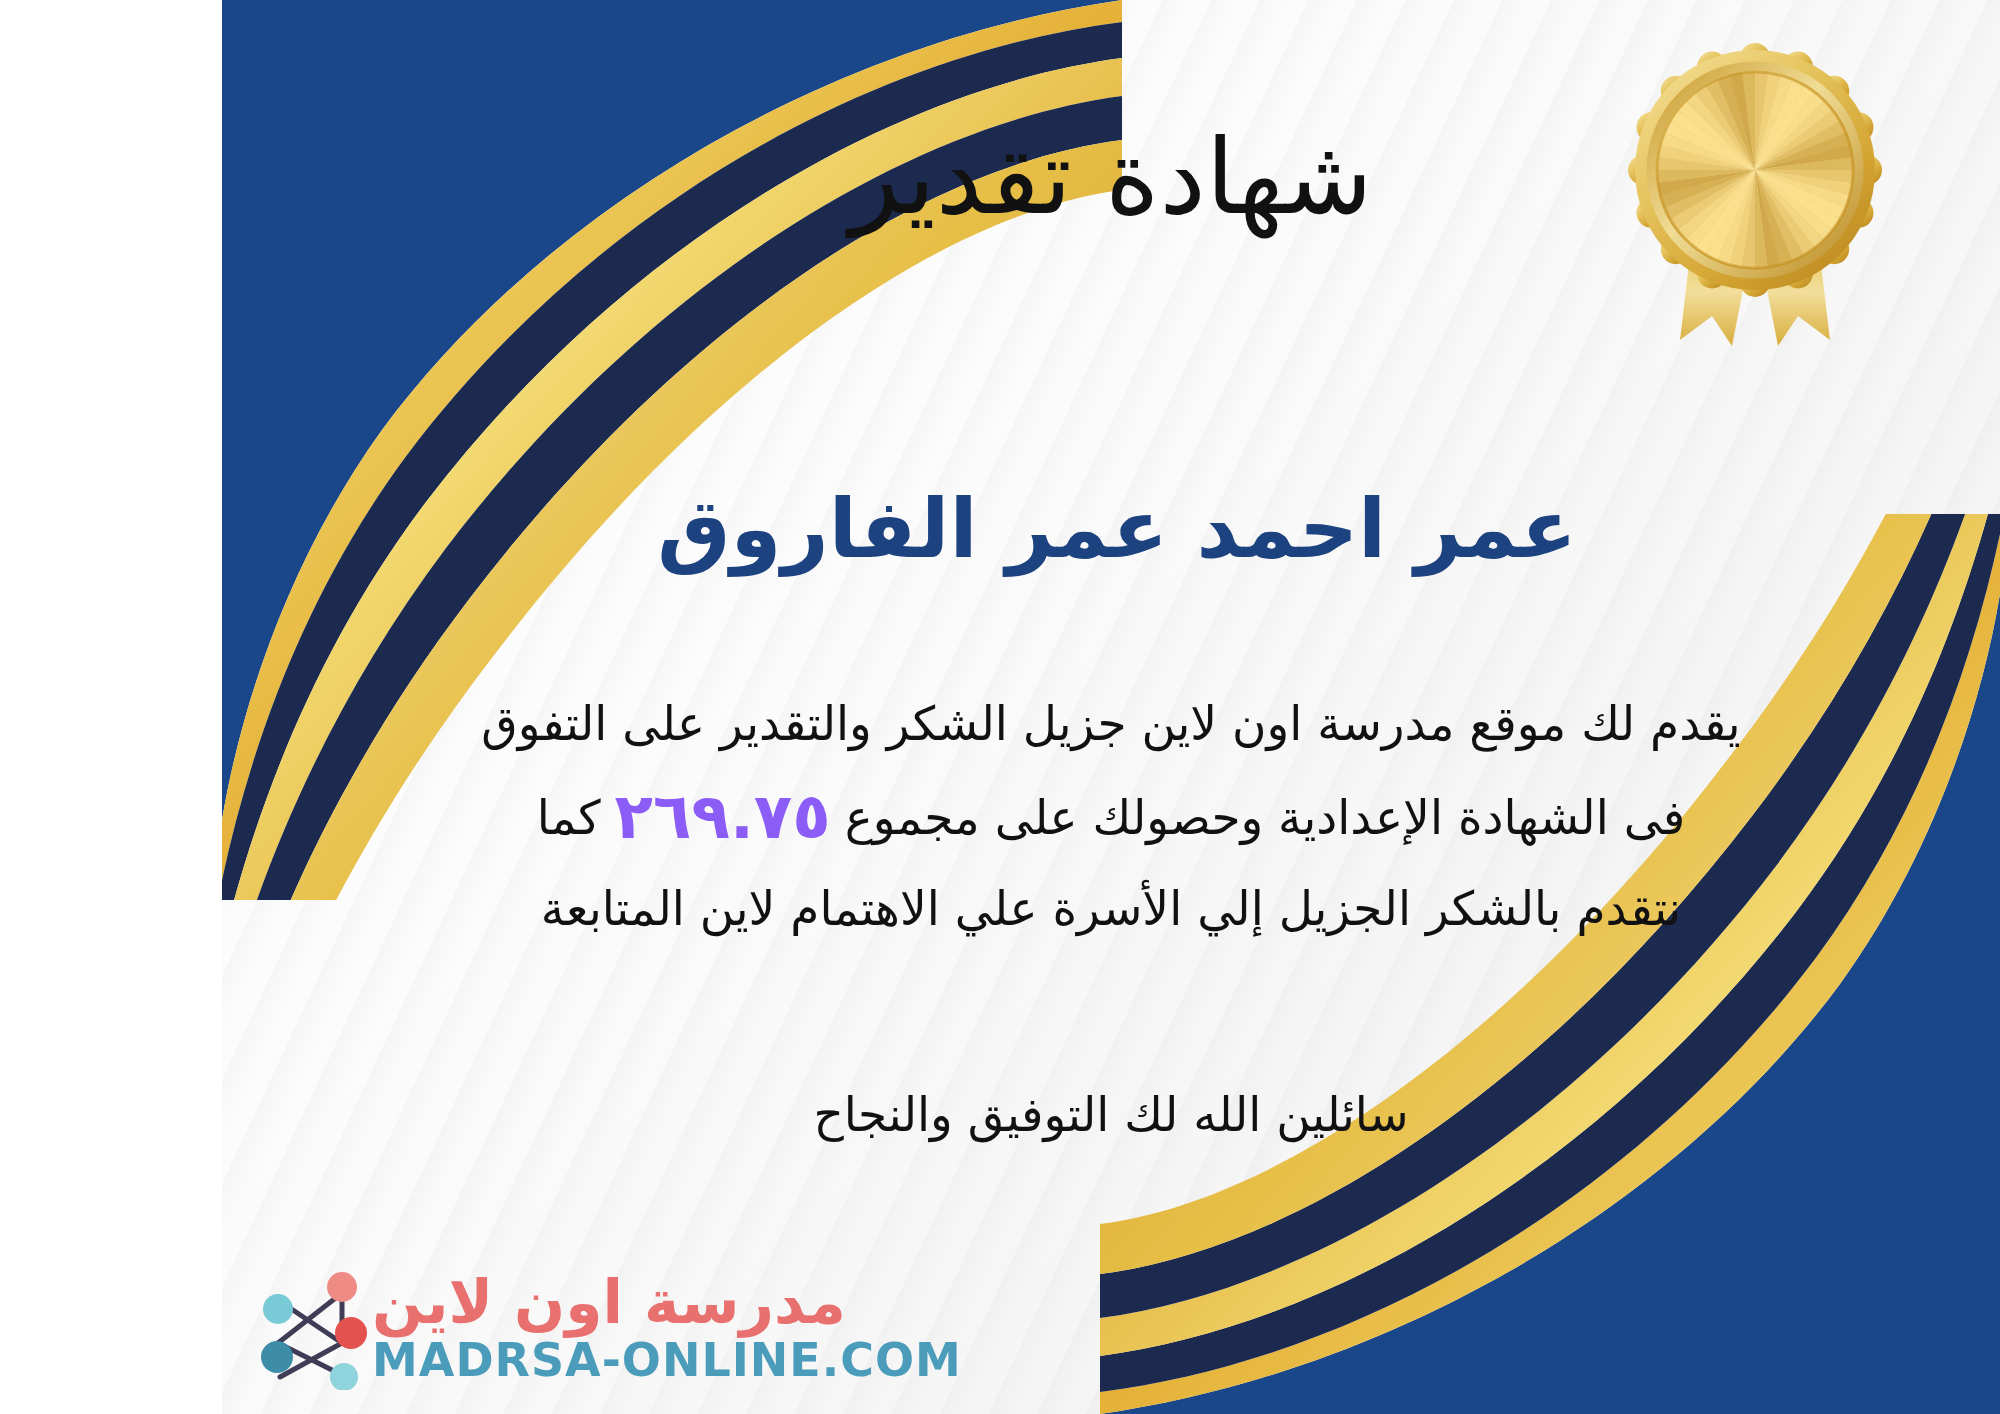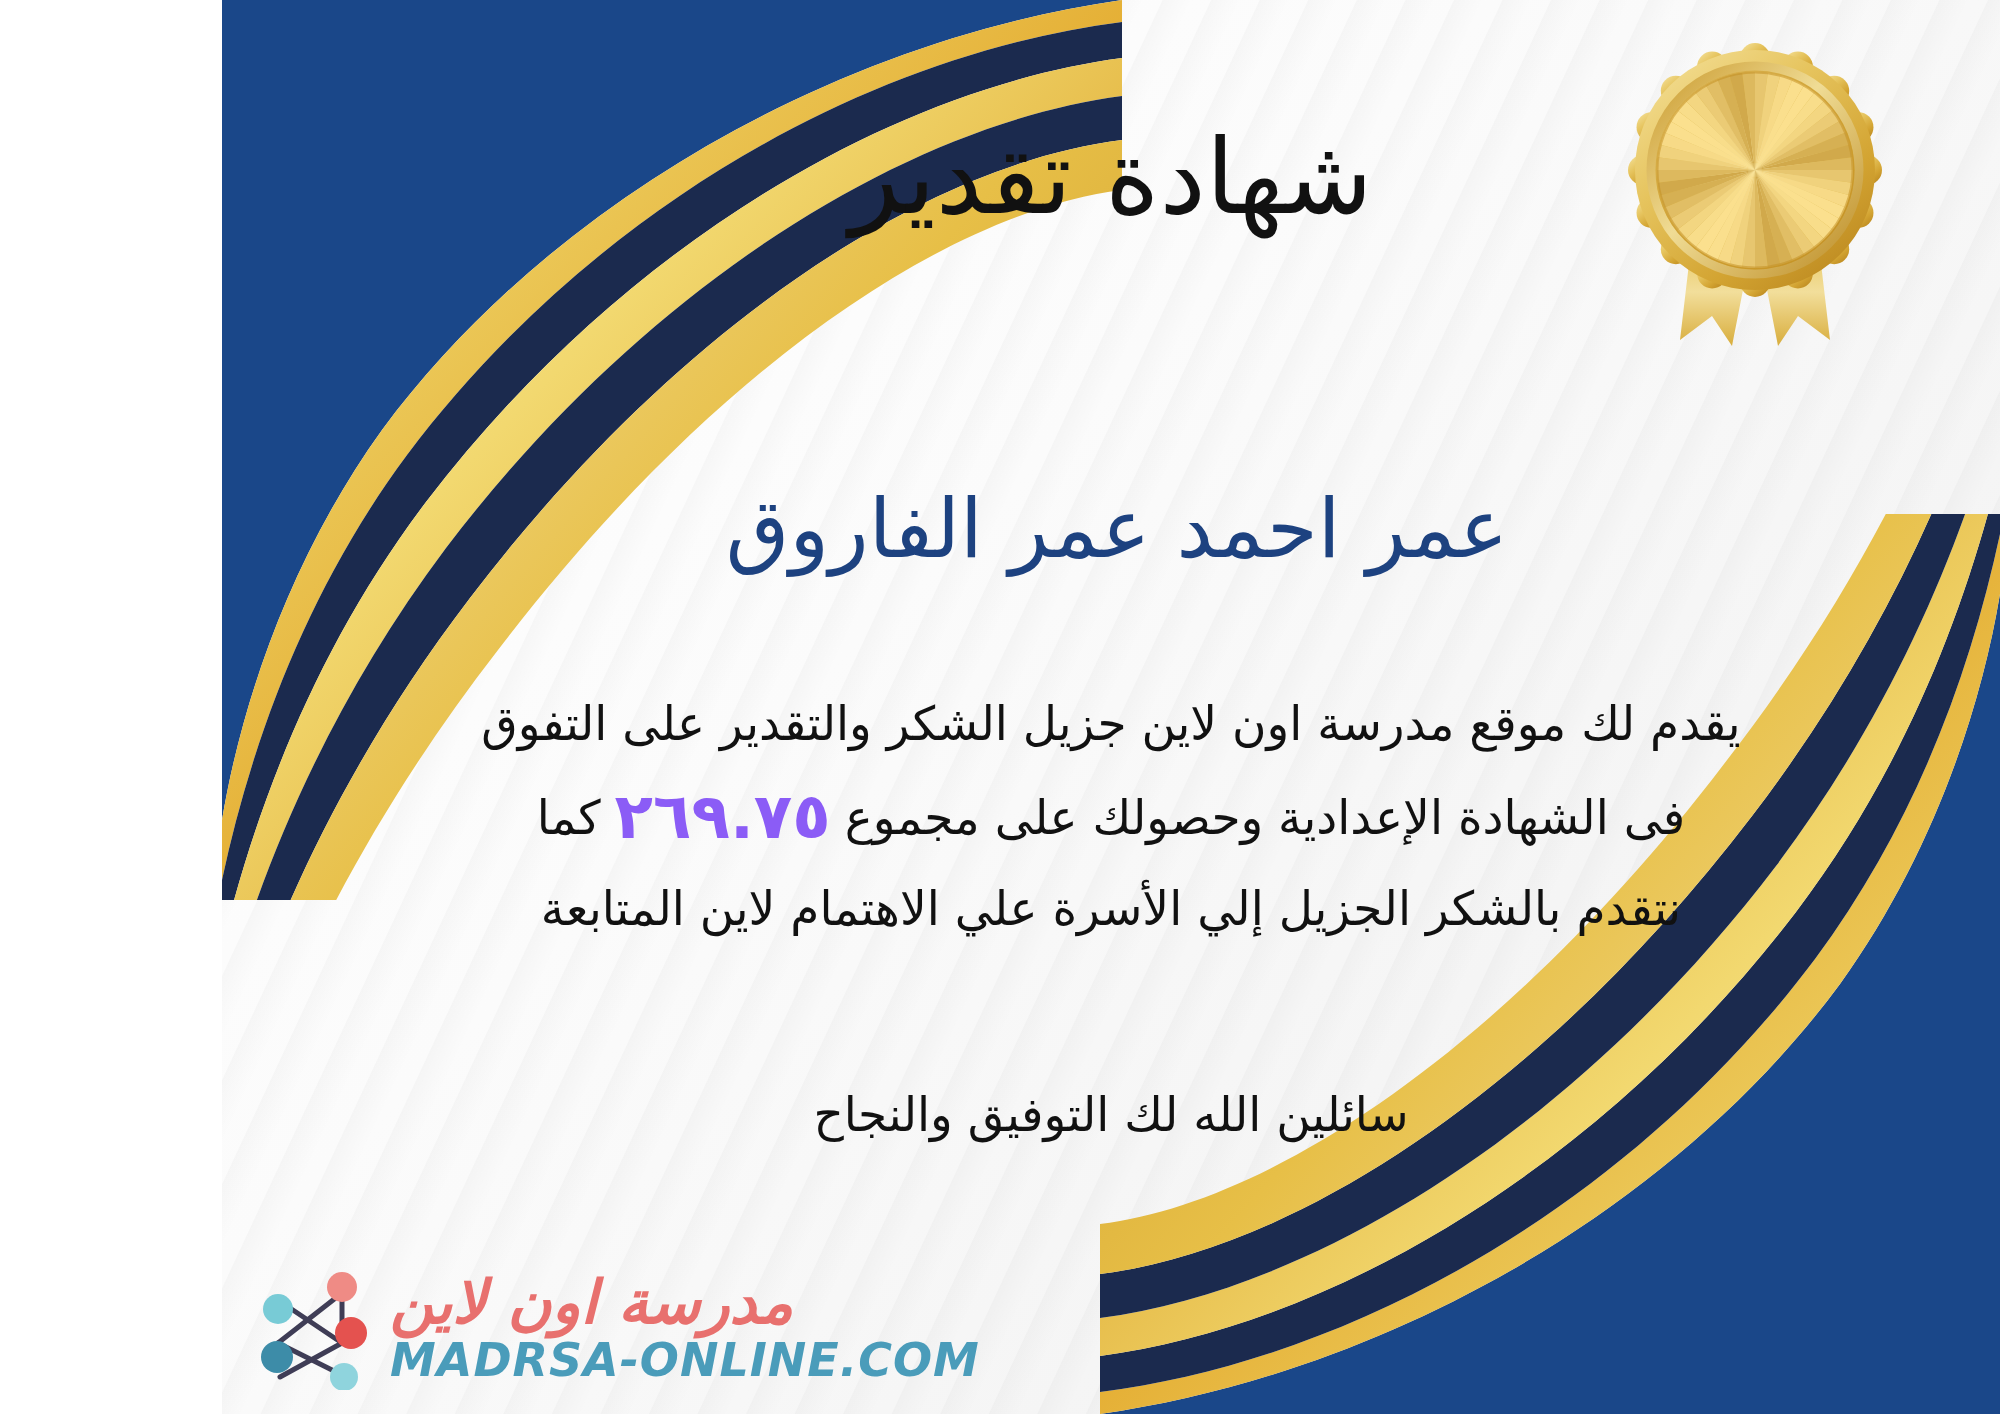--- a/index.html
+++ b/index.html
@@ -73,21 +73,21 @@
     letter-spacing: 0px;
     line-height: 1.1;
   }
 
   #recipient-name {
     position: absolute;
     top: 480px;
     left: 0;
     right: 0;
     font-size: 82px;
-    font-weight: 400;
+    font-weight: 700;
     color: #1d4280;
     line-height: 1.2;
     padding-left: 12px;
   }
 
   #body-paragraph {
     position: absolute;
     top: 685px;
     left: 60px;
     right: 60px;
@@ -116,23 +116,22 @@
 
   
   #brand-logo {
     position: absolute;
     left: 28px;
     bottom: 24px;
     z-index: 6;
     display: flex;
     flex-direction: row-reverse;
     align-items: center;
-    gap: 22px;
+    gap: 4px;
     direction: rtl;
-    font-style: italic;
   }
   .logo-text-block {
     display: flex;
     flex-direction: column;
     align-items: flex-end;
     line-height: 1;
   }
   #brand-name-ar {
     font-size: 60px;
     font-weight: 700;

